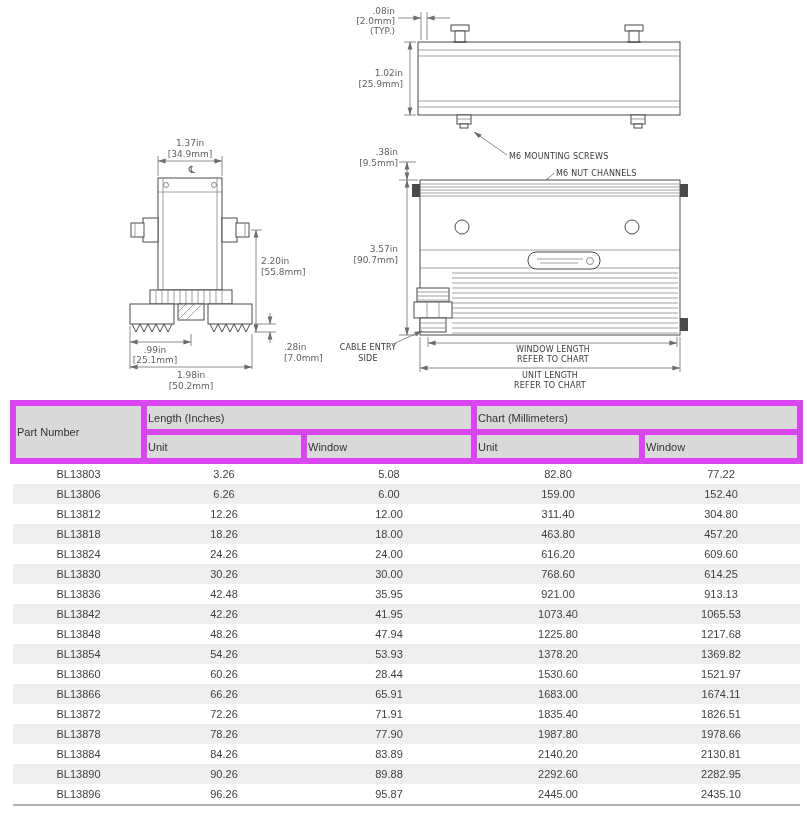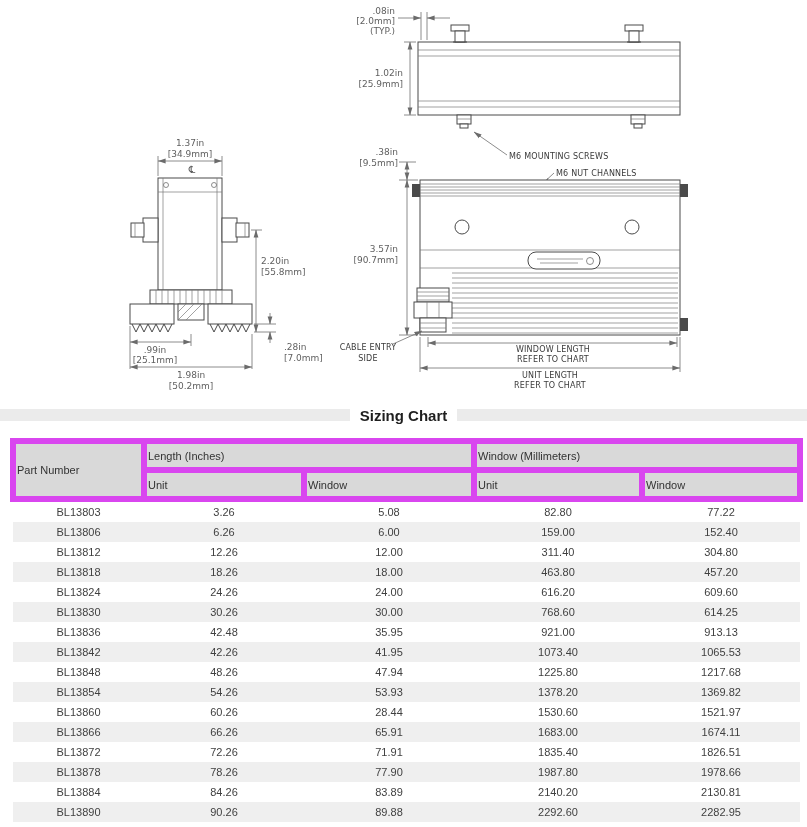--- a/index.html
+++ b/index.html
@@ -252,39 +252,34 @@
 
         <line x1="420" y1="337" x2="420" y2="372" class="dim"></line>
         <line x1="680" y1="337" x2="680" y2="372" class="dim"></line>
         <line x1="420" y1="368" x2="680" y2="368" class="dim" marker-start="url(#arrow)" marker-end="url(#arrow)"></line>
         <text class="lb" x="550" y="378" text-anchor="middle">UNIT LENGTH</text>
         <text class="lb" x="550" y="388" text-anchor="middle">REFER TO CHART</text>
       </g>
     </svg>
   </div>
 
-  <div class="title-row">
-    <div class="bar"></div>
-    <h2>Sizing Chart</h2>
-    <div class="bar"></div>
-  </div>
 
   <table>
     <colgroup>
       <col style="width:131px">
       <col style="width:160px">
       <col style="width:170px">
       <col style="width:168px">
       <col style="width:158px">
     </colgroup>
     <thead>
       <tr>
         <th rowspan="2">Part Number</th>
         <th colspan="2">Length (Inches)</th>
-        <th colspan="2">Window (Millimeters)</th>
+        <th colspan="2">Chart (Millimeters)</th>
       </tr>
       <tr>
         <th>Unit</th>
         <th>Window</th>
         <th>Unit</th>
         <th>Window</th>
       </tr>
     </thead>
     <tbody>
         <tr>

